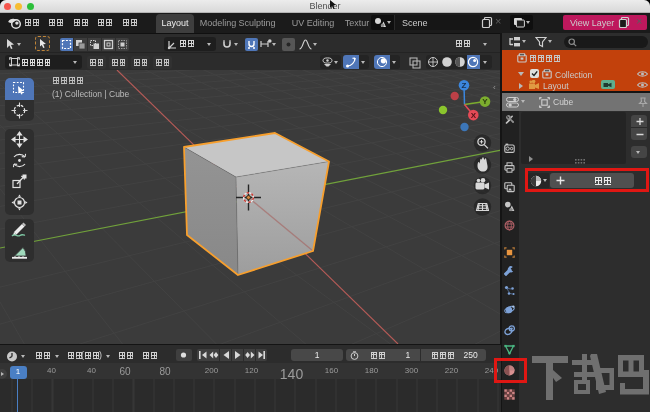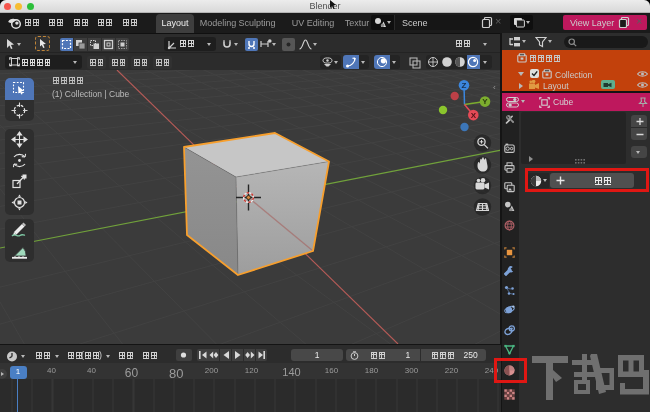--- a/index.html
+++ b/index.html
@@ -523,21 +523,21 @@
             <path d="M2.5 3 L7 3 L7 7 L2.5 7 Z M7 4.2 L10.5 2.8 L10.5 7.2 L7 5.8 Z" fill="#1e3a30"></path>
           </svg>
         </div>
   <svg class="abs" style="left:135px;top:48px" width="11" height="8" viewBox="0 0 11 8">
           <path d="M0.5 4 C2.5 1 8.5 1 10.5 4 C8.5 7 2.5 7 0.5 4 Z" fill="none" stroke="#bdbdbd" stroke-width="1.1"></path>
           <circle cx="5.5" cy="4" r="1.5" fill="#bdbdbd"></circle>
         </svg>
  </div>
  <div class="abs" style="left:0;top:58px;width:148px;height:2px;background:#141414"></div>
 
- <div class="abs" style="left:0;top:60px;width:148px;height:18px;background:#be185d">
+ <div class="abs" style="left:0;top:60px;width:148px;height:18px;background:#737373">
   <svg class="abs" style="left:4px;top:3.5px" width="13" height="11" viewBox="0 0 13 11">
           <rect x="0.5" y="0.5" width="12" height="4" rx="2" fill="none" stroke="#cfcfcf" stroke-width="1"></rect>
           <rect x="0.5" y="6" width="12" height="4" rx="2" fill="none" stroke="#cfcfcf" stroke-width="1"></rect>
           <circle cx="8.8" cy="2.5" r="1.6" fill="#cfcfcf"></circle>
           <circle cx="4.2" cy="8" r="1.6" fill="#cfcfcf"></circle>
         </svg>
   <div class="vdn" style="left:19px;top:7px"></div>
   <svg class="abs" style="left:37px;top:3.5px" width="11" height="11" viewBox="0 0 11 11">
           <rect x="2.8" y="2.8" width="5.4" height="5.4" fill="none" stroke="#cfcfcf" stroke-width="1.1"></rect>
           <path d="M0.8 2.6 L0.8 0.8 L2.6 0.8 M8.4 0.8 L10.2 0.8 L10.2 2.6 M10.2 8.4 L10.2 10.2 L8.4 10.2 M2.6 10.2 L0.8 10.2 L0.8 8.4" stroke="#e8e8e8" stroke-width="1.1" fill="none"></path>
@@ -769,25 +769,25 @@
           <i class="cn" style="width:6px;height:7px"></i>
           <i class="cn" style="width:6px;height:7px"></i>
           <i class="cn" style="width:6px;height:7px"></i>
         </div>
    <div class="abs" style="left:43px;top:0;font-size:8.5px;line-height:12px;color:#ececec">250</div>
  </div>
 
  <div class="abs" style="left:0;top:18px;width:501px;height:15.5px;background:#333333">
         <div class="abs" style="left:39.5px;top:3px;width:24px;text-align:center;font-size:8px;color:#9b9b9b">40</div>
         <div class="abs" style="left:79.5px;top:3px;width:24px;text-align:center;font-size:8px;color:#9b9b9b">40</div>
-        <div class="abs" style="left:119.5px;top:3px;width:24px;text-align:center;font-size:12px;color:#9b9b9b">60</div>
-        <div class="abs" style="left:159.5px;top:3px;width:24px;text-align:right;font-size:13px;color:#9b9b9b">80</div>
+        <div class="abs" style="left:119.5px;top:3px;width:24px;text-align:left;font-size:10px;color:#9b9b9b">60</div>
+        <div class="abs" style="left:159.5px;top:3px;width:24px;text-align:left;font-size:10px;color:#9b9b9b">80</div>
         <div class="abs" style="left:199.5px;top:3px;width:24px;text-align:center;font-size:8px;color:#9b9b9b">200</div>
         <div class="abs" style="left:239.5px;top:3px;width:24px;text-align:center;font-size:8px;color:#9b9b9b">120</div>
-        <div class="abs" style="left:279.5px;top:3px;width:24px;text-align:center;font-size:11px;color:#9b9b9b">140</div>
+        <div class="abs" style="left:279.5px;top:3px;width:24px;text-align:center;font-size:14px;color:#9b9b9b">140</div>
         <div class="abs" style="left:319.5px;top:3px;width:24px;text-align:center;font-size:8px;color:#9b9b9b">160</div>
         <div class="abs" style="left:359.5px;top:3px;width:24px;text-align:center;font-size:8px;color:#9b9b9b">180</div>
         <div class="abs" style="left:399.5px;top:3px;width:24px;text-align:center;font-size:8px;color:#9b9b9b">300</div>
         <div class="abs" style="left:439.5px;top:3px;width:24px;text-align:center;font-size:8px;color:#9b9b9b">220</div>
         <div class="abs" style="left:479.5px;top:3px;width:24px;text-align:center;font-size:8px;color:#9b9b9b">240</div>
       </div>
 
  <div class="abs" style="left:0;top:33.5px;width:501px;height:34.5px;background:#2b2b2b;background-image:repeating-linear-gradient(90deg,#363636 0,#363636 1px,transparent 1px,transparent 20.25px);background-position:11.5px 0"></div>
  <div class="abs" style="left:9.5px;top:21px;width:17px;height:12.5px;background:#4a7fc4;border-radius:3px;text-align:center;font-size:8px;line-height:12px;color:#fff">1</div>
  <div class="abs" style="left:16.5px;top:33.5px;width:1.6px;height:34.5px;background:#4a7fc4"></div>

